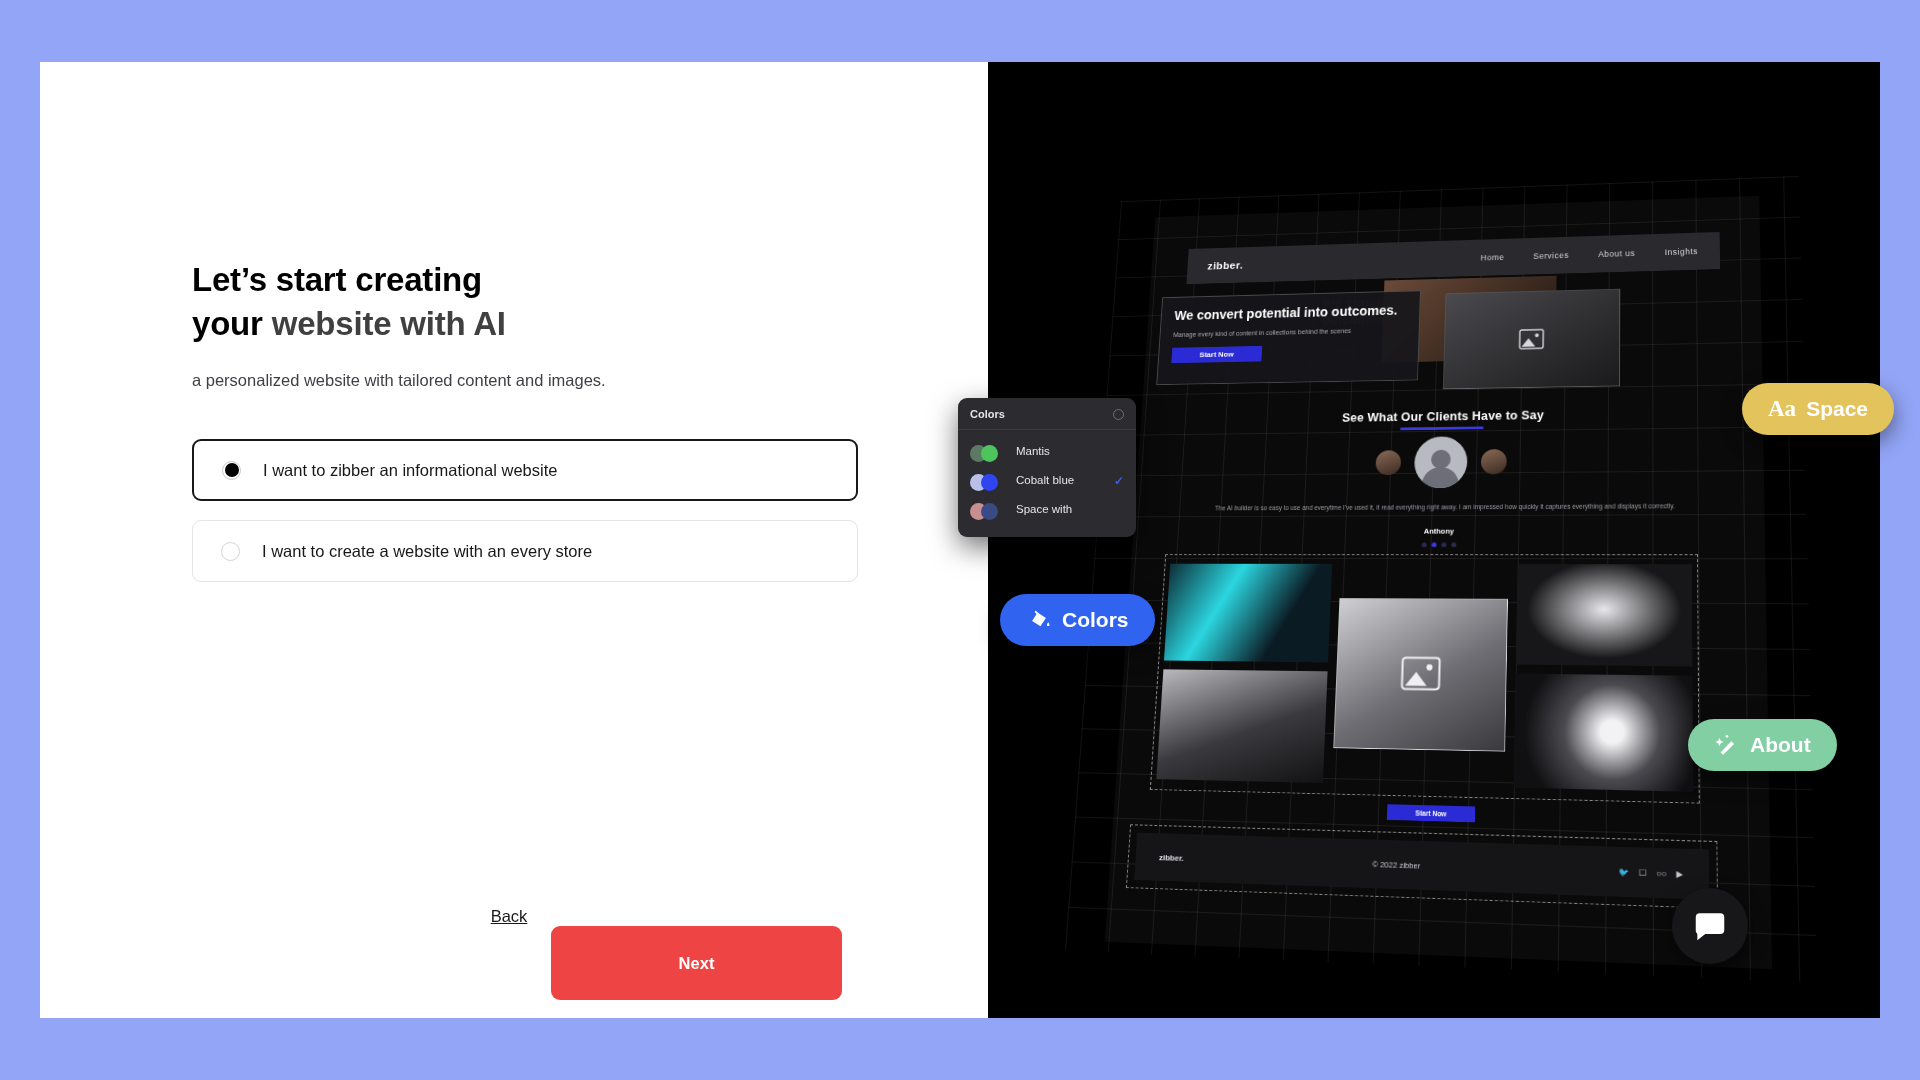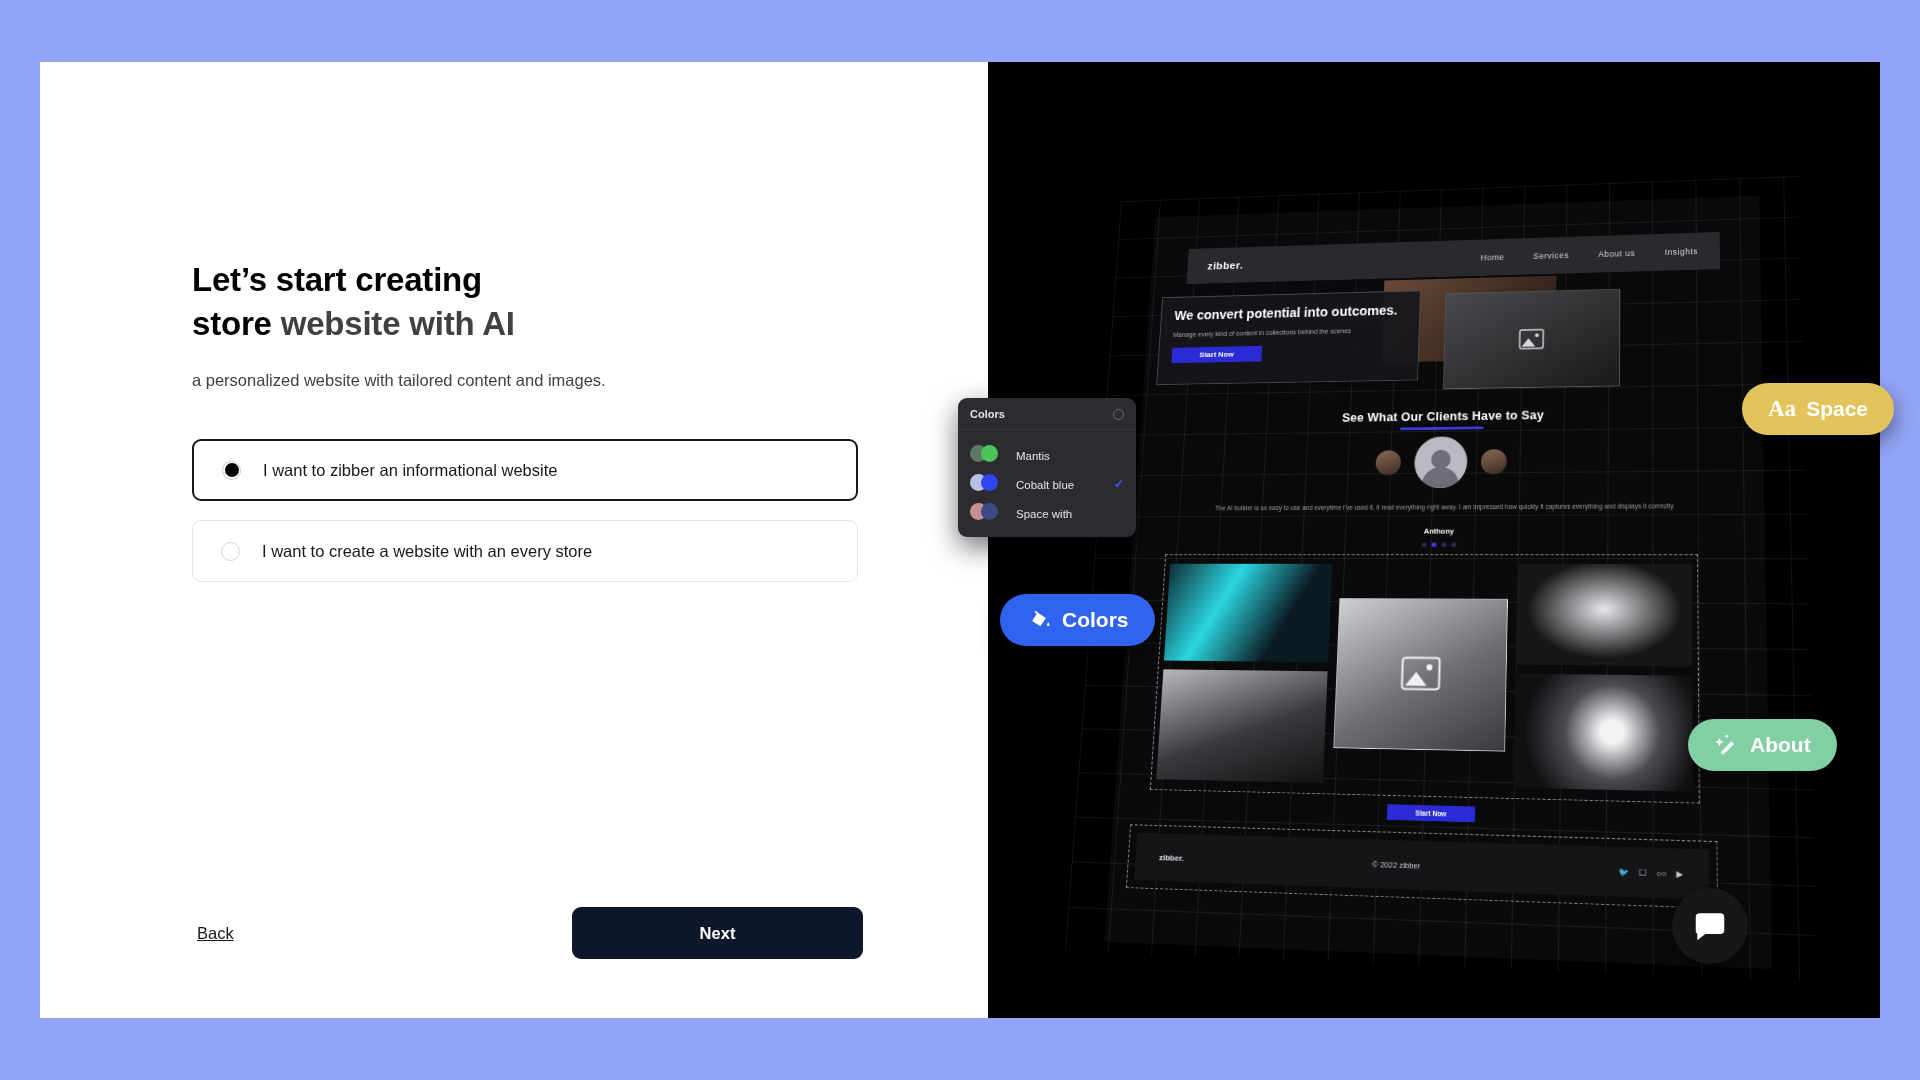--- a/index.html
+++ b/index.html
@@ -55,32 +55,32 @@
   .option.selected .radio { border-color: #c9c9cf; }
   .option.selected .radio::after {
     content: ""; position: absolute;
     left: 1.5px; top: 1.5px; width: 14px; height: 14px;
     border-radius: 50%; background: #000;
   }
   .option-label {
     margin-left: 22px; font-size: 16.5px; color: #18181b;
   }
   .footer-row {
-    position: absolute; left: 157px; top: 845px; width: 666px;
-    display: flex; align-items: center;
+    position: absolute; left: 136px; top: 845px; width: 666px;
+    display: flex; align-items: center; flex-direction: column;
   }
   .back-link {
     font-size: 16.5px; color: #18181b;
     text-decoration: underline; cursor: pointer;
     font-weight: 500;
   }
   .next-btn {
     margin-left: auto;
-    width: 291px; height: 52px;
-    background: #0f172a; color: #fff;
+    width: 291px; height: 74px;
+    background: #ef4444; color: #fff;
     border: none; border-radius: 9px;
     font-size: 16.5px; font-weight: bold;
     font-family: "Liberation Sans", sans-serif;
     cursor: pointer;
   }
 
   
   .right-pane {
     flex: 1; height: 100%;
     background: #000;
@@ -263,21 +263,21 @@
     padding: 10px 12px 9px;
     border-bottom: 1px solid #3a3a41;
   }
   .cp-title { color: #e6e6ea; font-size: 11px; font-weight: bold; }
   .cp-close {
     margin-left: auto; width: 11px; height: 11px;
     border-radius: 50%; border: 1.5px solid #6e6e78;
   }
   .cp-list { padding: 9px 0 11px; }
   .cp-row {
-    display: flex; align-items: flex-end;
+    display: flex; align-items: flex-start;
     padding: 6px 12px; cursor: pointer;
   }
   .swatch { position: relative; width: 34px; height: 17px; flex: none; }
   .swatch i {
     position: absolute; top: 0; width: 17px; height: 17px;
     border-radius: 50%; display: block;
   }
   .swatch i.a { left: 0; }
   .swatch i.b { left: 11px; }
   .cp-name { margin-left: 12px; color: #e4e4e9; font-size: 11.5px; }
@@ -308,21 +308,21 @@
 </style>
 </head>
 <body>
 
 <div class="wizard-card">
 
   <div class="left-pane">
     <div class="form-wrap">
       <div class="headline">
         <div>Let’s start creating</div>
-        <div><span>store </span><span class="accent">website with AI</span></div>
+        <div><span>your </span><span class="accent">website with AI</span></div>
       </div>
       <div class="subtitle">
         <div>a personalized website with tailored content and images.</div>
       </div>
 
       <div class="options">
         <div class="option selected">
           <span class="radio"></span>
           <span class="option-label">I want to zibber an informational website</span>
         </div>

